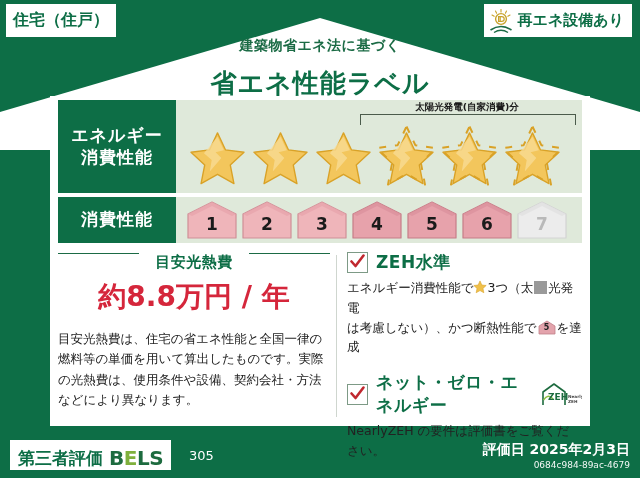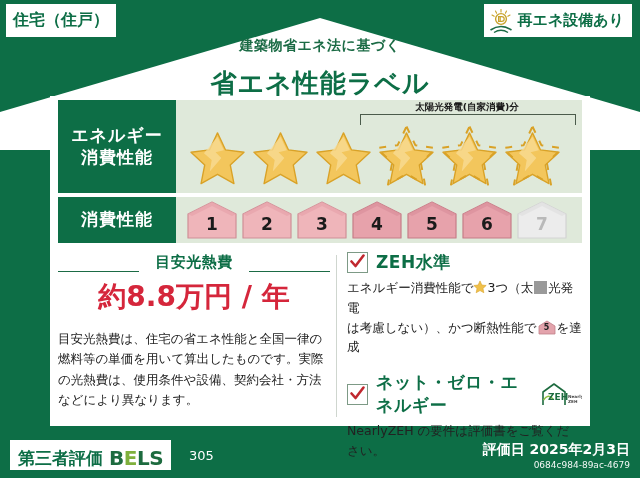--- a/index.html
+++ b/index.html
@@ -102,21 +102,21 @@
   }
   .hcell.off .hnum{color:#b9b9b9;}
 
   
   .cols{display:flex;margin-top:8px;height:170px;}
   .col-left{width:278px;position:relative;padding-right:6px;box-sizing:border-box;}
   .col-div{width:1px;background:#cfd6cf;margin:4px 10px 4px 0;}
   .col-right{flex:1;position:relative;}
 
   .cost-head{
-    display:flex;align-items:flex-end;gap:16px;margin-top:2px;
+    display:flex;align-items:flex-start;gap:16px;margin-top:2px;
   }
   .cost-head .line{flex:1;height:1px;background:#1b6b45;}
   .cost-head .t{font-size:15px;font-weight:bold;color:#0d6e46;letter-spacing:0.5px;}
   .cost-val{
     text-align:center;font-size:28px;font-weight:bold;color:#d5263b;
     margin-top:6px;letter-spacing:0px;
   }
   .cost-desc{
     margin-top:13px;font-size:12.5px;color:#222;line-height:1.62;
     text-align:left;letter-spacing:0px;

